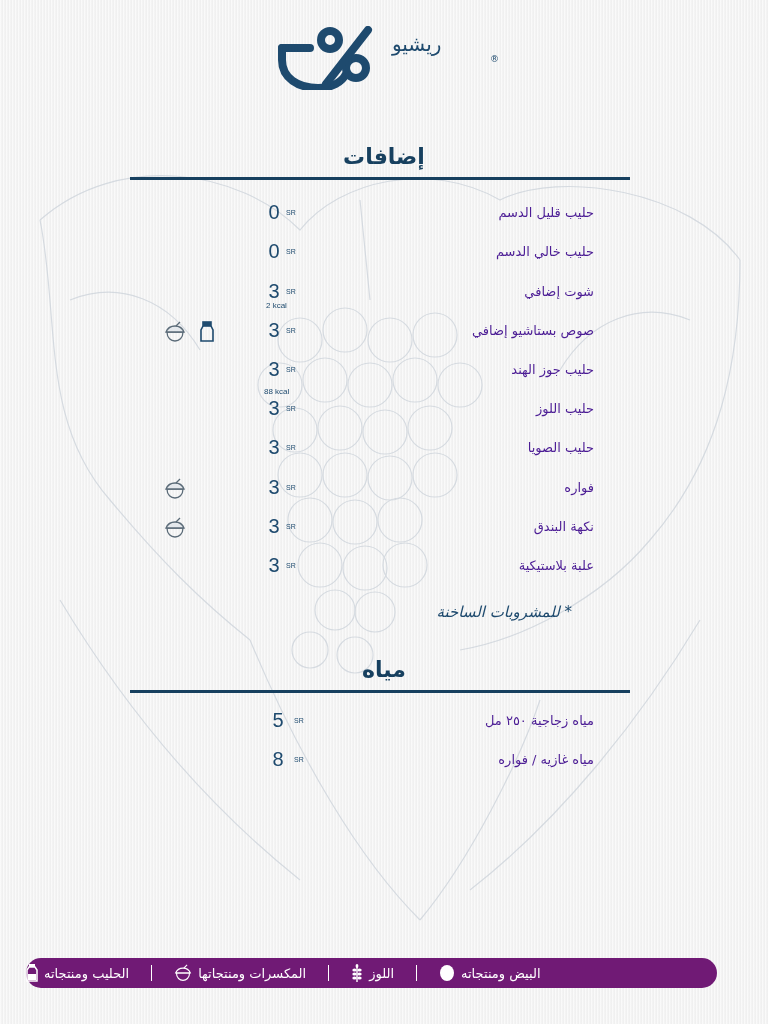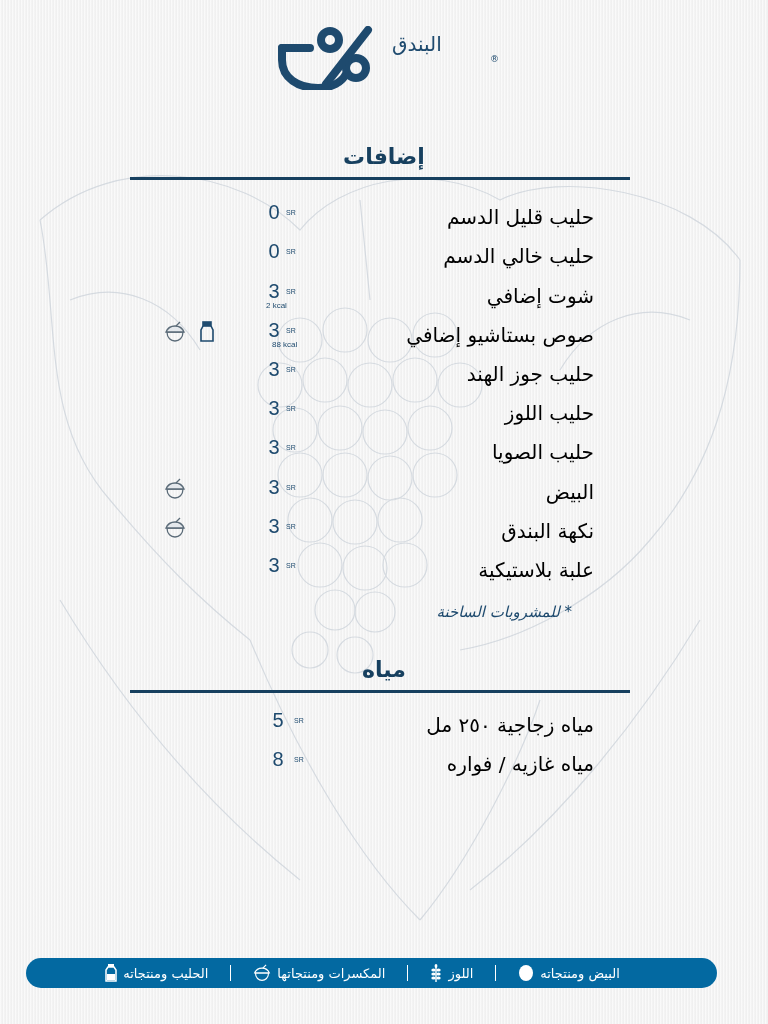--- a/index.html
+++ b/index.html
@@ -14,31 +14,31 @@
   .bg-art { position:absolute; left:0; top:0; width:768px; height:1024px; pointer-events:none; }
   .logo { position:absolute; left:276px; top:26px; width:230px; height:64px; }
   .logo .wordmark-ar { position:absolute; left:116px; top:6px; font-size:20px; color:#1e4a6e; direction:rtl; }
   .logo .wordmark-en { position:absolute; left:116px; top:30px; font-size:26px; letter-spacing:5px; color:#1e4a6e; font-family:"Liberation Sans", sans-serif; font-weight:300; }
   .logo .reg { position:absolute; left:214px; top:28px; font-size:9px; color:#1e4a6e; }
 
   .section-title { position:absolute; left:0; width:768px; text-align:center; font-weight:bold; font-size:22px; color:#17405f; direction:rtl; }
   .rule { position:absolute; left:130px; width:500px; height:3px; background:#17405f; }
 
   .row { position:absolute; left:0; width:768px; height:30px; }
-  .row .name { position:absolute; right:174px; top:4px; font-size:20px; color:#000000; direction:rtl; white-space:nowrap; }
+  .row .name { position:absolute; right:174px; top:4px; font-size:13px; color:#4c1d95; direction:rtl; white-space:nowrap; }
   .row .price { position:absolute; left:266px; top:0px; font-size:20px; color:#1e4a6e; width:16px; text-align:center; font-family:"Liberation Sans", sans-serif; }
   .row .cur { position:absolute; left:286px; top:8px; font-size:7px; color:#1e4a6e; font-family:"Liberation Sans", sans-serif; }
   .row .kcal { position:absolute; left:266px; top:21px; font-size:8px; color:#1e4a6e; font-family:"Liberation Sans", sans-serif; white-space:nowrap;text-align:right; }
   .row .icons { position:absolute; left:164px; top:2px; display:flex; gap:14px; }
   .row.water .price { left:270px; }
   .row.water .cur { left:294px; }
 
   .note { position:absolute; right:196px; top:603px; font-size:15px; color:#1e4a6e; direction:rtl; white-space:nowrap;font-style:italic; }
 
-  .legend-bar { position:absolute; left:26px; top:958px; width:691px; height:30px; background:#0369a1; border-radius:15px; display:flex; flex-direction:row-reverse; align-items:center; justify-content:center; padding-right:18px; box-sizing:border-box; color:#fff; font-size:13px; direction:rtl; }
+  .legend-bar { position:absolute; left:26px; top:958px; width:691px; height:30px; background:#701a75; border-radius:15px; display:flex; flex-direction:row-reverse; align-items:center; justify-content:flex-start; padding-right:18px; box-sizing:border-box; color:#fff; font-size:13px; direction:rtl; }
   .legend-item { display:flex; flex-direction:row-reverse; align-items:center; gap:6px; white-space:nowrap; }
   .legend-sep { width:1px; height:16px; background:#ffffff; margin:0 22px; }
   .legend-item .lbl { direction:rtl; }
 </style>
 </head>
 <body>
 
 <svg class="bg-art" viewBox="0 0 768 1024">
   <g fill="none" stroke="#c9d0d8" stroke-width="1.2" opacity="0.7">
     <path d="M40 220 C120 150 240 170 300 230 C340 180 430 160 500 200 C560 170 690 190 740 260"></path>
@@ -84,21 +84,21 @@
 <div class="logo">
   <svg width="110" height="64" viewBox="0 0 110 64" style="position:absolute;left:0;top:0;">
     <g fill="none" stroke="#1e4a6e" stroke-width="8" stroke-linecap="round">
       <path d="M6 22 L6 34 C6 52 22 62 42 62 C56 62 66 56 70 48"></path>
       <path d="M6 22 L34 22"></path>
       <circle cx="54" cy="14" r="9"></circle>
       <circle cx="80" cy="42" r="10"></circle>
       <path d="M92 4 L50 58"></path>
     </g>
   </svg>
-  <span class="wordmark-ar">البندق</span>
+  <span class="wordmark-ar">ريشيو</span>
   <span class="reg">®</span>
 </div>
 
 <div class="section-title" style="top:144px;">إضافات</div>
 <div class="rule" style="top:177px;"></div>
 
 <div class="row" style="top:201px;">
   <span class="name">حليب قليل الدسم</span>
   <span class="price">0</span>
   <span class="cur">SR</span>
@@ -111,21 +111,21 @@
 <div class="row" style="top:280px;">
   <span class="name">شوت إضافي</span>
   <span class="price">3</span>
   <span class="cur">SR</span>
   <span class="kcal">2 kcal</span>
 </div>
 <div class="row" style="top:319px;">
   <span class="name">صوص بستاشيو إضافي</span>
   <span class="price">3</span>
   <span class="cur">SR</span>
-  <span class="kcal" style="left:272px;">88 kcal</span>
+  <span class="kcal" style="left:264px;margin-top:47px;">88 kcal</span>
   <div class="icons">
     <svg width="22" height="22" viewBox="0 0 22 22">
         <g fill="none" stroke="#5b6b78" stroke-width="1.3">
           <path d="M3 11 C3 17 7 20 11 20 C15 20 19 17 19 11 Z"></path>
           <path d="M2 11 C4 6 8 5 11 5 C14 5 18 6 20 11 Z" fill="#e4e8ec"></path>
           <path d="M12 5 L16 1"></path>
         </g>
       </svg>
     <svg width="14" height="22" viewBox="0 0 14 22">
         <g fill="none" stroke="#1e4a6e" stroke-width="1.6">
@@ -144,21 +144,21 @@
   <span class="name">حليب اللوز</span>
   <span class="price">3</span>
   <span class="cur">SR</span>
 </div>
 <div class="row" style="top:436px;">
   <span class="name">حليب الصويا</span>
   <span class="price">3</span>
   <span class="cur">SR</span>
 </div>
 <div class="row" style="top:476px;">
-  <span class="name">البيض</span>
+  <span class="name">فواره</span>
   <span class="price">3</span>
   <span class="cur">SR</span>
   <div class="icons">
     <svg width="22" height="22" viewBox="0 0 22 22">
         <g fill="none" stroke="#5b6b78" stroke-width="1.3">
           <path d="M3 11 C3 17 7 20 11 20 C15 20 19 17 19 11 Z"></path>
           <path d="M2 11 C4 6 8 5 11 5 C14 5 18 6 20 11 Z" fill="#e4e8ec"></path>
           <path d="M12 5 L16 1"></path>
         </g>
       </svg>

